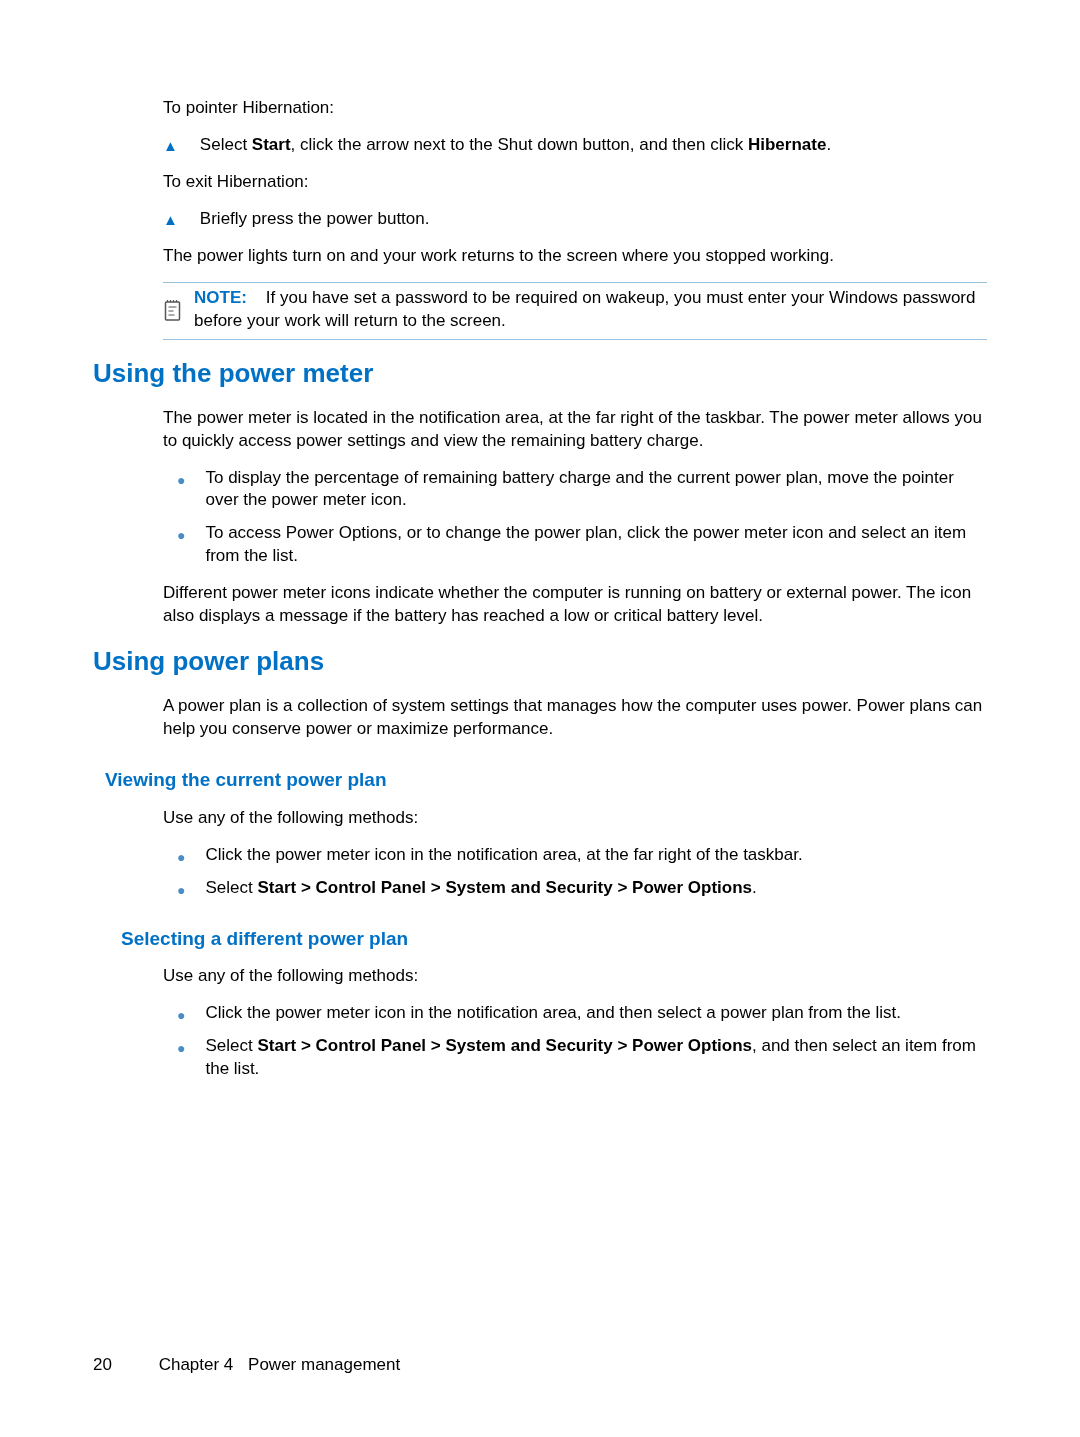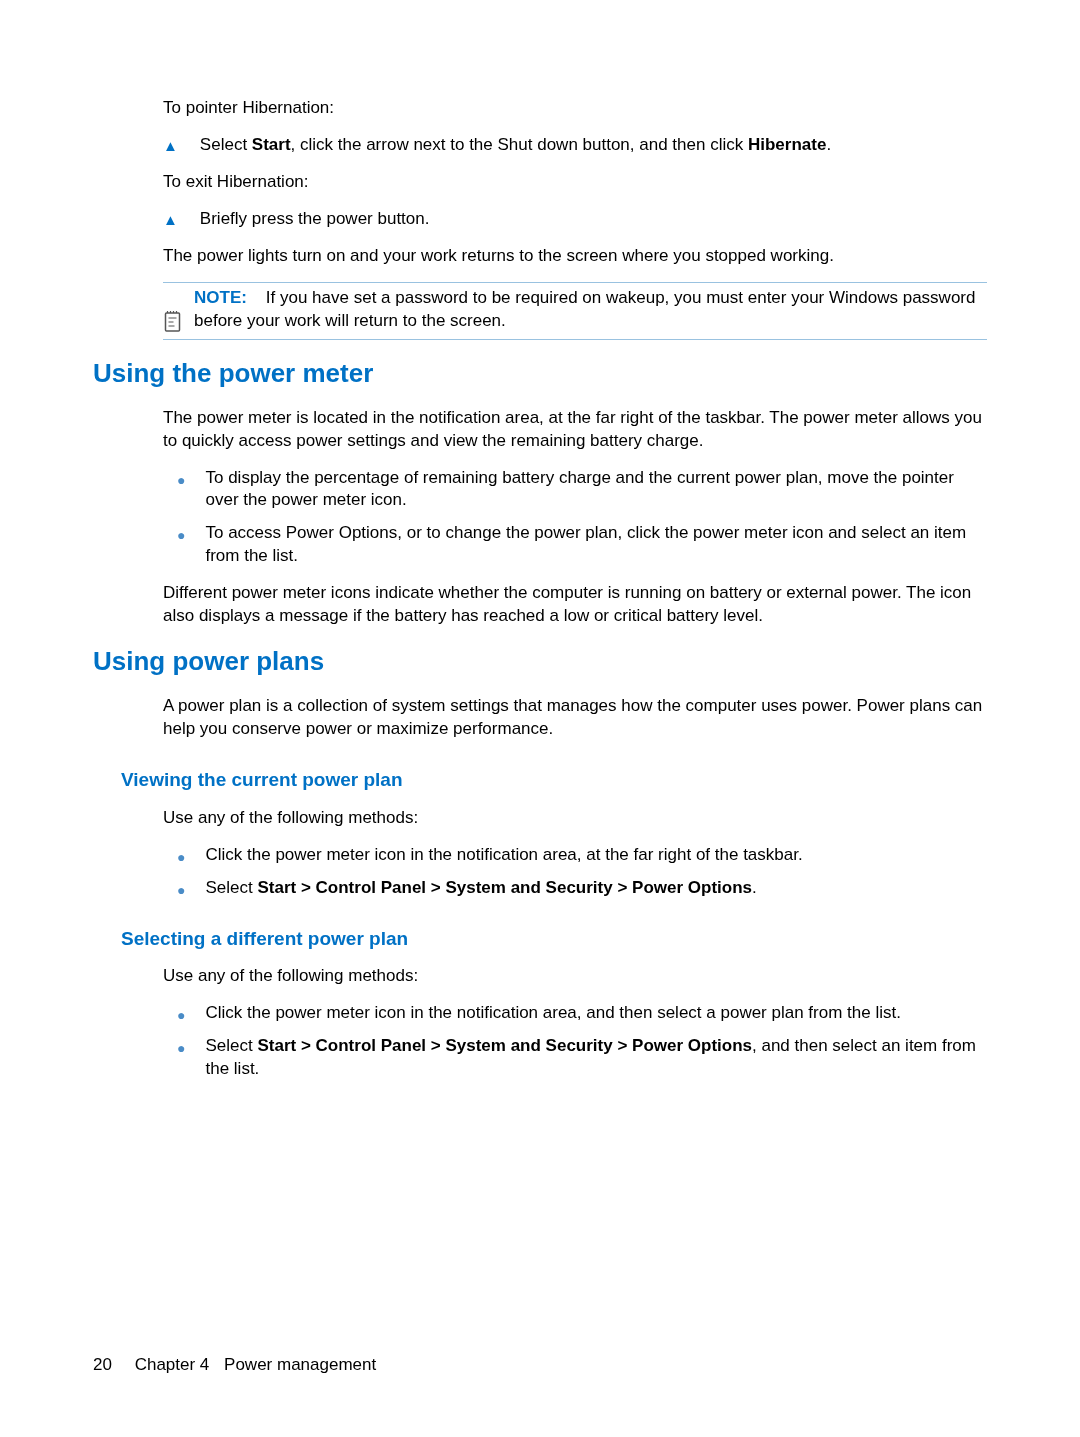--- a/index.html
+++ b/index.html
@@ -34,21 +34,21 @@
     }
     .step-text {
       flex: 1;
     }
     .hrule {
       border-top: 1px solid #99c2e0;
       margin: 6px 0 4px 0;
     }
     .note-box {
       display: flex;
-      align-items: flex-end;
+      align-items: center;
       margin-bottom: 4px;
     }
     .note-icon {
       width: 21px;
       height: 24px;
       flex-shrink: 0;
       margin-right: 10px;
       margin-top: 1px;
     }
     .note-icon svg { width: 100%; height: 100%; }
@@ -87,21 +87,21 @@
     }
     .bullet-text { flex: 1; }
     .bold { font-weight: bold; }
     .footer {
       position: absolute;
       left: 93px;
       bottom: 60px;
       font-size: 17px;
     }
     .footer-pagenum { margin-right: 18px; }
-    .footer-chapter { margin-right: 10px; }
+    .footer-chapter { margin-right: 10px; margin-left: 24px; }
   </style>
 </head>
 <body>
 
 <div class="content">
   <p class="para">To pointer Hibernation:</p>
 
   <div class="step-row">
     <span class="triangle-marker">▲</span>
     <span class="step-text">
@@ -148,21 +148,21 @@
     <span class="bullet-text">To access Power Options, or to change the power plan, click the power meter icon and select an item from the list.</span>
   </div>
   <p class="para" style="margin-top:14px">Different power meter icons indicate whether the computer is running on battery or external power. The icon also displays a message if the battery has reached a low or critical battery level.</p>
 </div>
 
 <h2 class="h2-section">Using power plans</h2>
 <div class="content">
   <p class="para">A power plan is a collection of system settings that manages how the computer uses power. Power plans can help you conserve power or maximize performance.</p>
 </div>
 
-<h3 class="h3-section" style="margin-left:28px">Viewing the current power plan</h3>
+<h3 class="h3-section" style="margin-left:12px">Viewing the current power plan</h3>
 <div class="content">
   <p class="para">Use any of the following methods:</p>
   <div class="bullet-row">
     <span class="bullet-marker">●</span>
     <span class="bullet-text">Click the power meter icon in the notification area, at the far right of the taskbar.</span>
   </div>
   <div class="bullet-row">
     <span class="bullet-marker">●</span>
     <span class="bullet-text">
       <span>Select </span><span class="bold">Start &gt; Control Panel &gt; System and Security &gt; Power Options</span><span>.</span>

